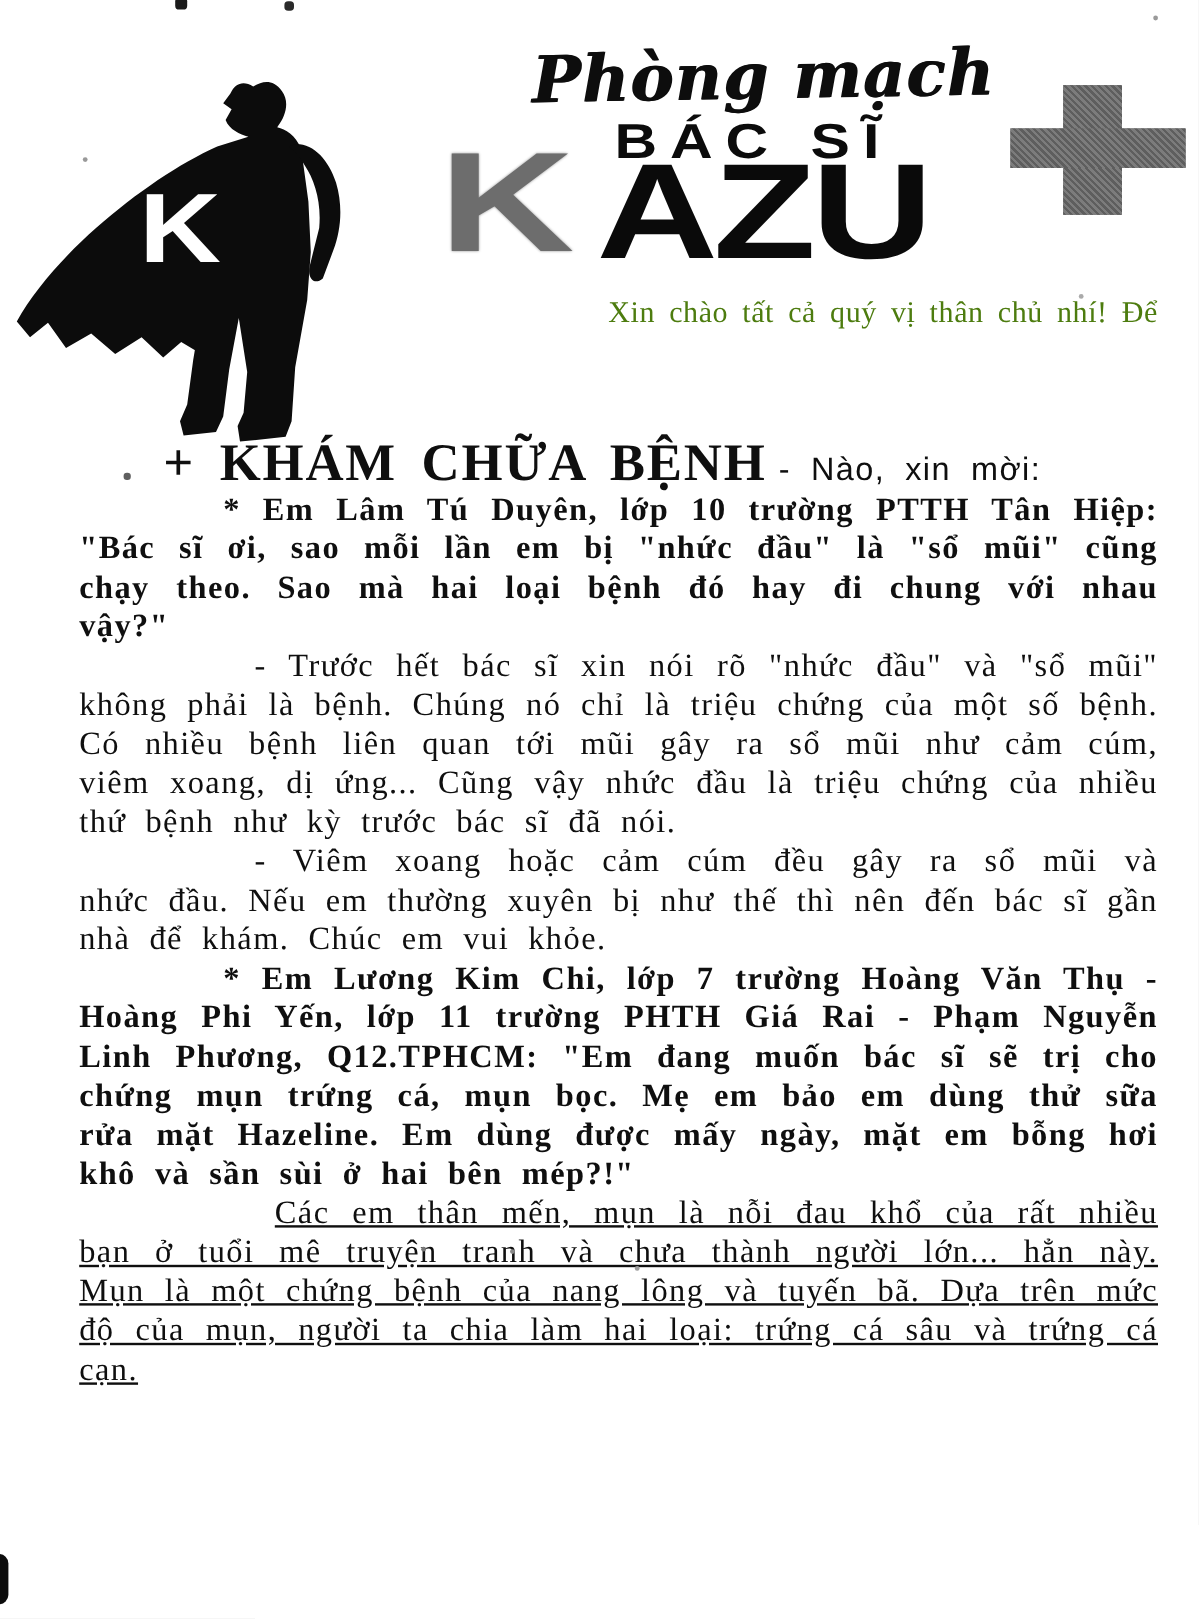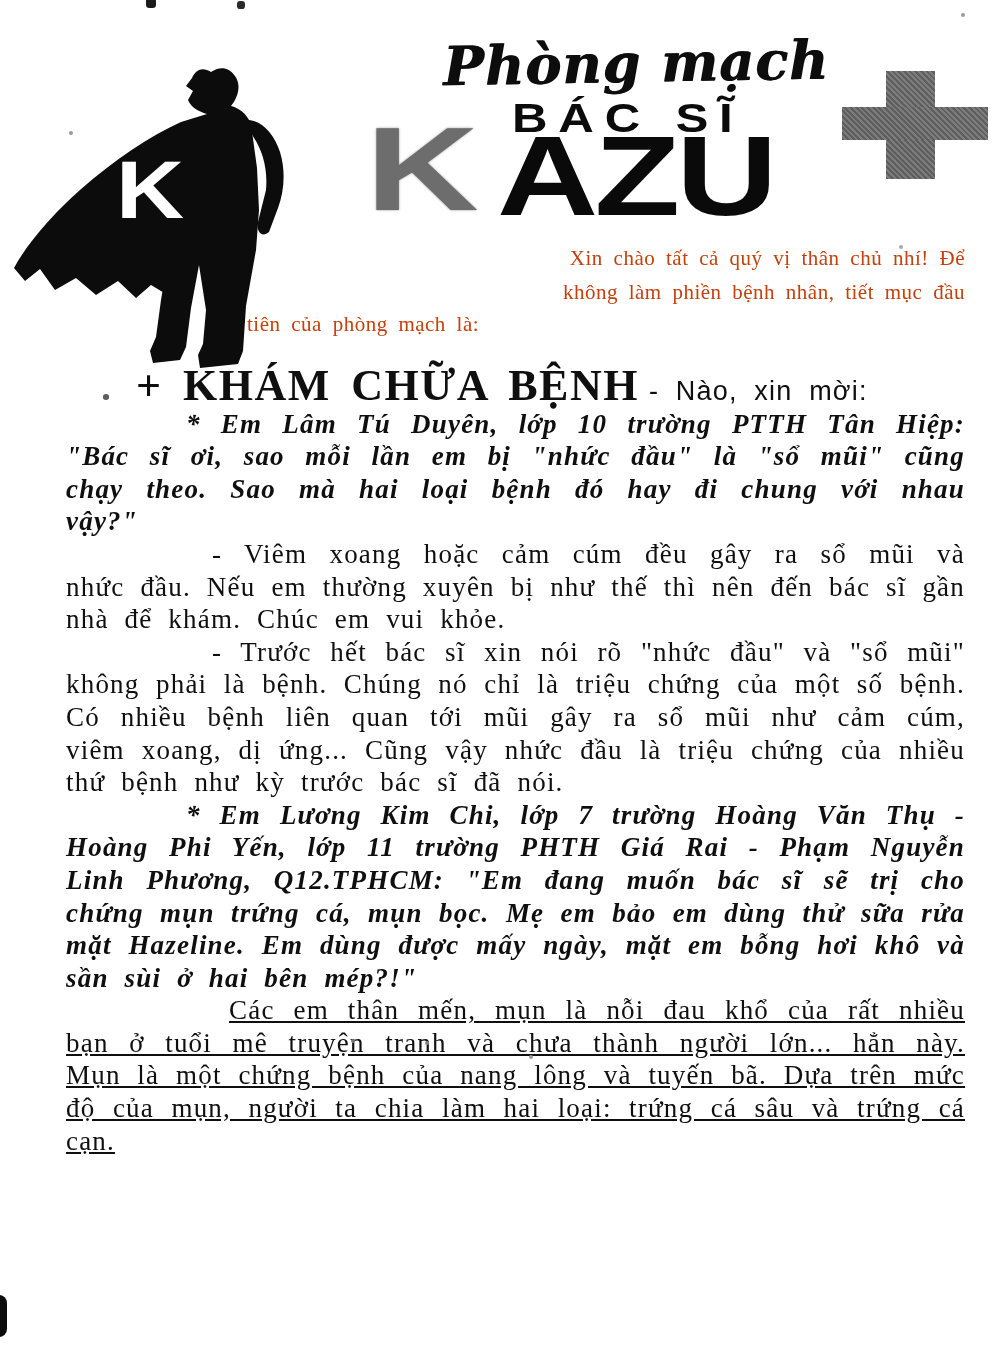--- a/index.html
+++ b/index.html
@@ -39,36 +39,36 @@
   .cross{position:absolute;left:840px;top:68px;width:150px;height:112px;}
   .cross .bar{
     position:absolute;background:#6d6d6d;
     background-image:repeating-linear-gradient(45deg,#5e5e5e 0 2px,#7c7c7c 2px 4px);
   }
   .cross .v{left:46px;top:3px;width:49px;height:108px;}
   .cross .h{left:2px;top:39px;width:146px;height:33px;}
   
   .intro-line{
     position:absolute;white-space:nowrap;
-    font-size:21px;line-height:1;letter-spacing:.5px;word-spacing:5px;color:#c2410c;
+    font-size:25px;line-height:1;letter-spacing:.5px;word-spacing:5px;color:#4d7c0f;
   }
   .intro-1{right:34px;top:248px;}
   .intro-2{right:34px;top:282px;}
   .intro-3{left:247px;top:314px;}
   
   .bodytext{
     position:absolute;left:66px;top:370px;width:899px;
     font-size:27px;line-height:32.6px;text-align:justify;
     letter-spacing:1.2px;word-spacing:8px;color:#0f0f0f;
   }
   .bodytext p{margin:0;padding:0;}
   .p-head{text-indent:70px;}
   .sec-title{font-weight:bold;font-size:44px;letter-spacing:1.5px;}
   .sec-suffix{font-family:"Liberation Sans",sans-serif;font-size:27px;margin-left:10px;}
-  .q{font-weight:bold;font-style:italic;text-indent:120px;}
+  .q{font-weight:bold;text-indent:120px;}
   .a{text-indent:146px;}
   .a-open{text-indent:163px;text-decoration:underline;}
   .a-last{text-indent:140px;}
   
   .speck{position:absolute;width:2px;height:2px;background:transparent;border-radius:50%;
     box-shadow:
       150px 2px 0 4px #1a1a1a,
       240px 4px 0 3px #2a2a2a,
       962px 14px 0 1px #9a9a9a,
       105px 396px 0 2px #5f5f5f,
@@ -121,29 +121,27 @@
   <div class="bacsi">BÁC SĨ</div>
   <div class="kazu-k">K</div>
   <div class="kazu-azu">AZU</div>
 
   <div class="cross">
     <span class="bar v"></span>
     <span class="bar h"></span>
   </div>
 
   <div class="intro-line intro-1">Xin chào tất cả quý vị thân chủ nhí! Để</div>
-  <div class="intro-line intro-2">không làm phiền bệnh nhân, tiết mục đầu</div>
-  <div class="intro-line intro-3">tiên của phòng mạch là:</div>
 
   <div class="bodytext">
     <p class="p-head">
       <span class="sec-title">+ KHÁM CHỮA BỆNH</span><span class="sec-suffix">- Nào, xin mời:</span>
     </p>
     <p class="q">* Em Lâm Tú Duyên, lớp 10 trường PTTH Tân Hiệp: "Bác sĩ ơi, sao mỗi lần em bị "nhức đầu" là "sổ mũi" cũng chạy theo. Sao mà hai loại bệnh đó hay đi chung với nhau vậy?"</p>
+    <p class="a">- Trước hết bác sĩ xin nói rõ "nhức đầu" và "sổ mũi" không phải là bệnh. Chúng nó chỉ là triệu chứng của một số bệnh. Có nhiều bệnh liên quan tới mũi gây ra sổ mũi như cảm cúm, viêm xoang, dị ứng... Cũng vậy nhức đầu là triệu chứng của nhiều thứ bệnh như kỳ trước bác sĩ đã nói.</p>
     <p class="a">- Viêm xoang hoặc cảm cúm đều gây ra sổ mũi và nhức đầu. Nếu em thường xuyên bị như thế thì nên đến bác sĩ gần nhà để khám. Chúc em vui khỏe.</p>
-    <p class="a">- Trước hết bác sĩ xin nói rõ "nhức đầu" và "sổ mũi" không phải là bệnh. Chúng nó chỉ là triệu chứng của một số bệnh. Có nhiều bệnh liên quan tới mũi gây ra sổ mũi như cảm cúm, viêm xoang, dị ứng... Cũng vậy nhức đầu là triệu chứng của nhiều thứ bệnh như kỳ trước bác sĩ đã nói.</p>
     <p class="q">* Em Lương Kim Chi, lớp 7 trường Hoàng Văn Thụ - Hoàng Phi Yến, lớp 11 trường PHTH Giá Rai - Phạm Nguyễn Linh Phương, Q12.TPHCM: "Em đang muốn bác sĩ sẽ trị cho chứng mụn trứng cá, mụn bọc. Mẹ em bảo em dùng thử sữa rửa mặt Hazeline. Em dùng được mấy ngày, mặt em bỗng hơi khô và sần sùi ở hai bên mép?!"</p>
     <p class="a-open">Các em thân mến, mụn là nỗi đau khổ của rất nhiều bạn ở tuổi mê truyện tranh và chưa thành người lớn... hẳn này.  Mụn là một chứng bệnh của nang lông và tuyến bã. Dựa trên mức độ của mụn, người ta chia làm hai loại: trứng cá sâu và trứng cá cạn.</p>
   </div>
 
   <div class="speck"></div>
   <div class="edge-blob"></div>
 </div>
 
 </body></html>

